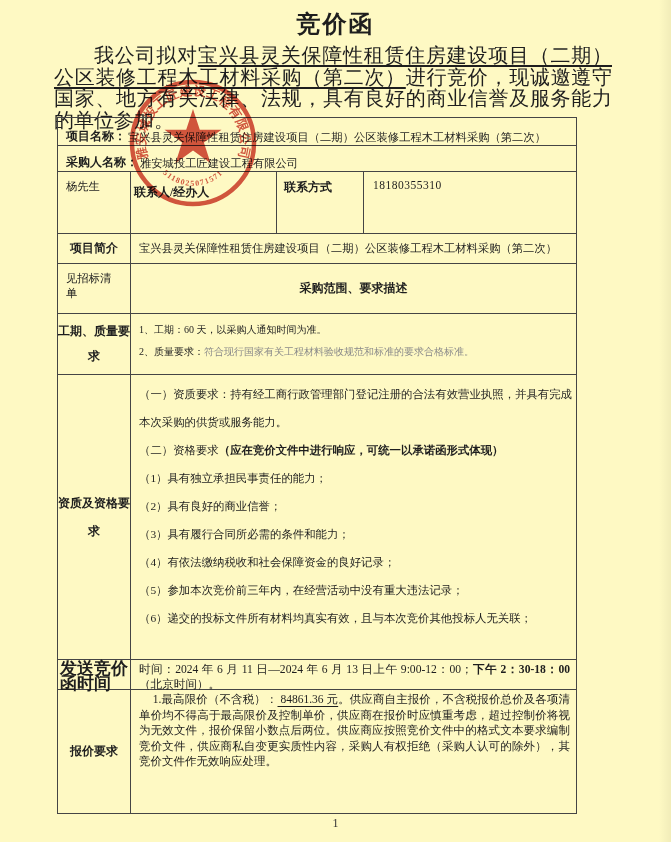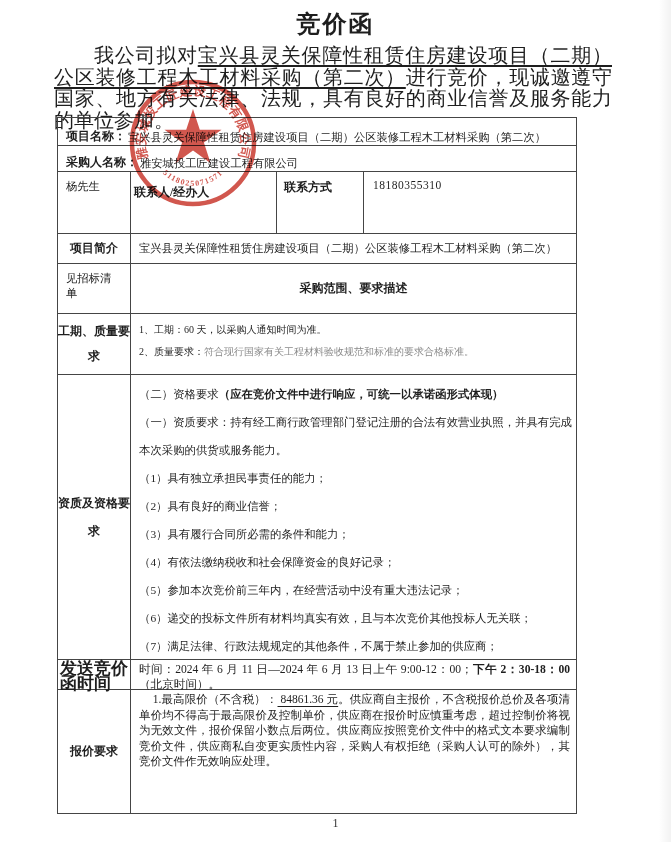--- a/index.html
+++ b/index.html
@@ -1,17 +1,17 @@
 <!DOCTYPE html>
 <html><head>
 <meta charset="utf-8">
 <style>
   html,body{margin:0;padding:0;background:#e8e8e8;}
   .page{
-    position:relative;width:671px;height:842px;background:#ffffff;
+    position:relative;width:671px;height:842px;background:#fef9c3;
     font-family:"Liberation Serif","DejaVu Serif",serif;color:#1e1e1e;
     overflow:hidden;margin:0 auto;
   }
   .edge-shade{position:absolute;right:0;top:0;width:12px;height:100%;
     background:linear-gradient(to right,rgba(0,0,0,0),rgba(0,0,0,0.05));}
   .title{margin:0;padding-top:8px;text-align:center;font-size:24px;font-weight:bold;letter-spacing:2px;}
   .intro{position:absolute;left:50px;top:41px;width:558px;margin:4px;
     font-size:20px;line-height:21.5px;text-indent:2em;text-align:justify;}
   .u{text-decoration:underline;text-underline-offset:3px;}
   .b{font-weight:bold;}
@@ -107,29 +107,28 @@
       <div class="cell lab">工期、质量要求</div>
       <div class="cell sched">
         <div>1、工期：60 天，以采购人通知时间为准。</div>
         <div><span>2、质量要求：</span><span class="light">符合现行国家有关工程材料验收规范和标准的要求合格标准。</span></div>
       </div>
     </div>
 
     <div class="row cols2" style="height:284px;">
       <div class="cell lab lh28">资质及资格要求</div>
       <div class="cell qual">
+        <div class="qitem"><span>（一）资质要求：持有经工商行政管理部门登记注册的合法有效营业执照，并具有完成本次采购的供货或服务能力。</span></div>
         <div class="qitem"><span>（二）资格要求</span><span class="b">（应在竞价文件中进行响应，可统一以承诺函形式体现）</span></div>
-        <div class="qitem"><span>（一）资质要求：持有经工商行政管理部门登记注册的合法有效营业执照，并具有完成本次采购的供货或服务能力。</span></div>
         <div class="qitem"><span>（1）具有独立承担民事责任的能力；</span></div>
         <div class="qitem"><span>（2）具有良好的商业信誉；</span></div>
         <div class="qitem"><span>（3）具有履行合同所必需的条件和能力；</span></div>
         <div class="qitem"><span>（4）有依法缴纳税收和社会保障资金的良好记录；</span></div>
         <div class="qitem"><span>（5）参加本次竞价前三年内，在经营活动中没有重大违法记录；</span></div>
         <div class="qitem"><span>（6）递交的投标文件所有材料均真实有效，且与本次竞价其他投标人无关联；</span></div>
-        <div class="qitem"><span>（7）满足法律、行政法规规定的其他条件，不属于禁止参加的供应商；</span></div>
       </div>
     </div>
 
     <div class="row cols2" style="height:29px;">
       <div class="cell lab small">发送竞价函时间</div>
       <div class="cell time-val"><span>时间：2024 年 6 月 11 日—2024 年 6 月 13 日上午 9:00-12：00；</span><span class="b">下午 2：30-18：00</span><span>（北京时间）。</span></div>
     </div>
 
     <div class="row cols2" style="height:123px;">
       <div class="cell lab">报价要求</div>

